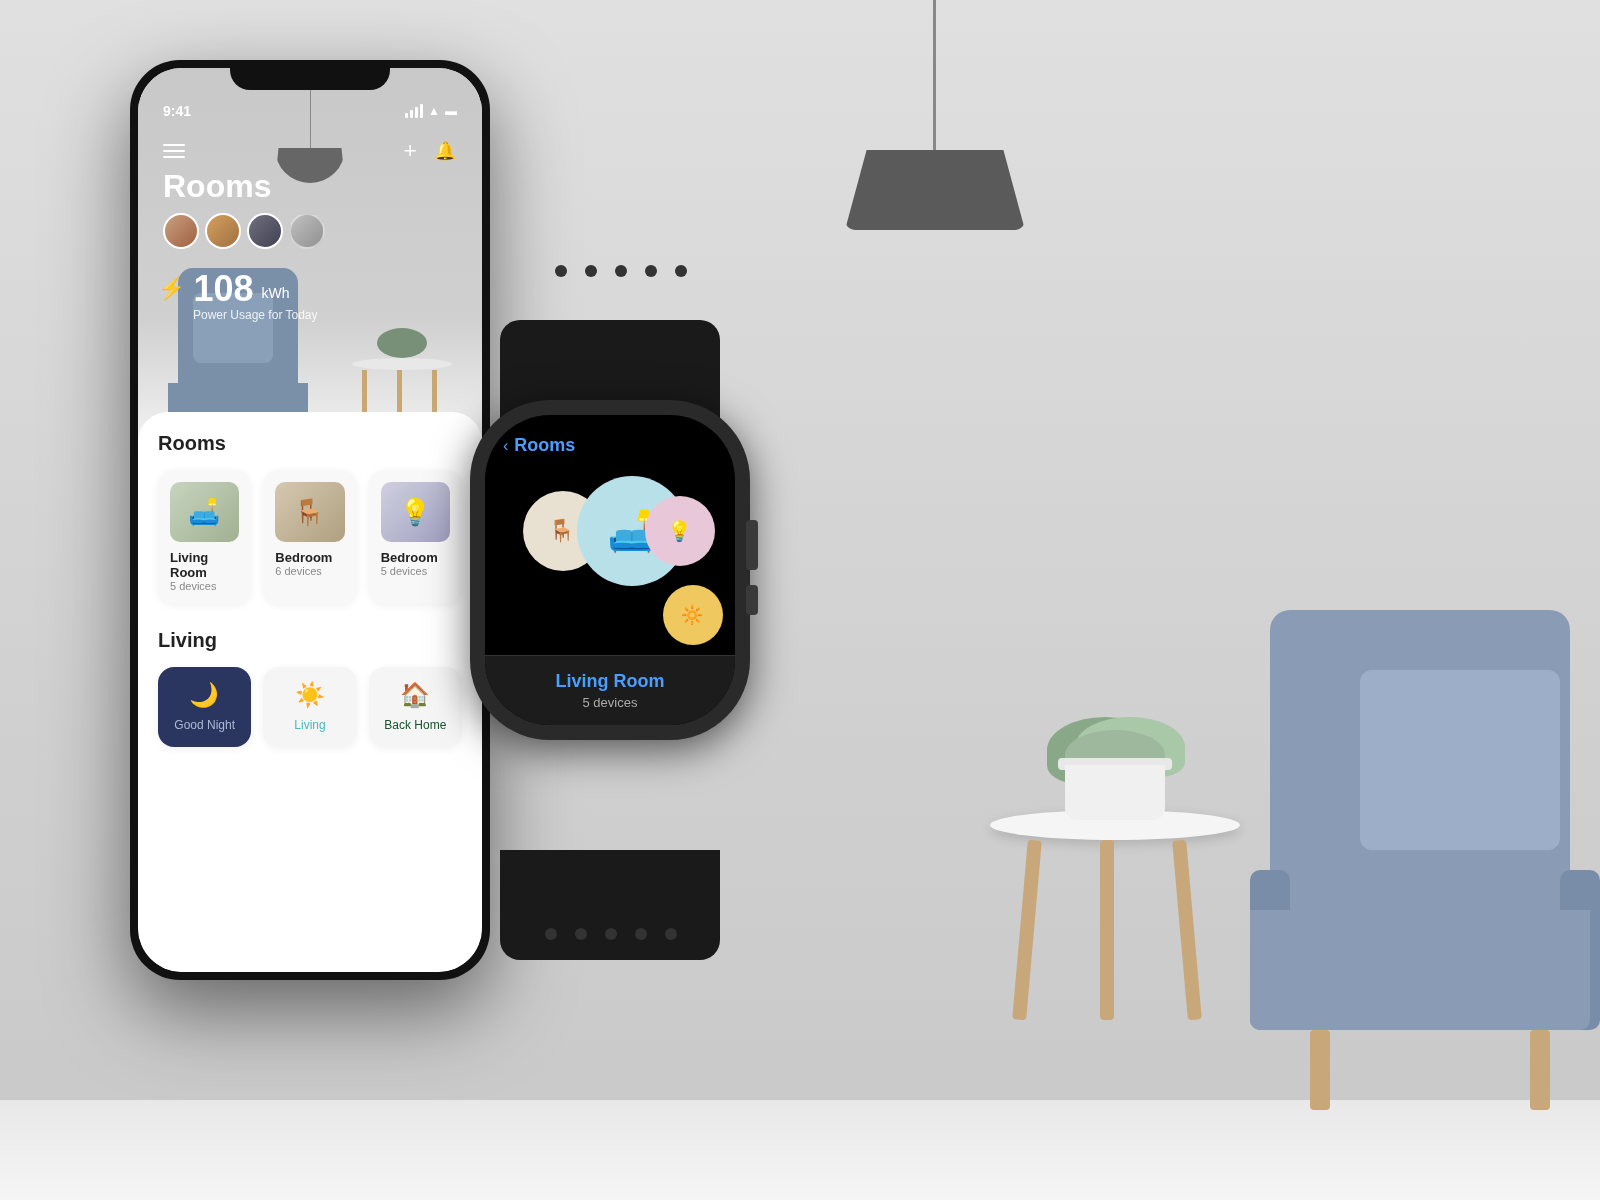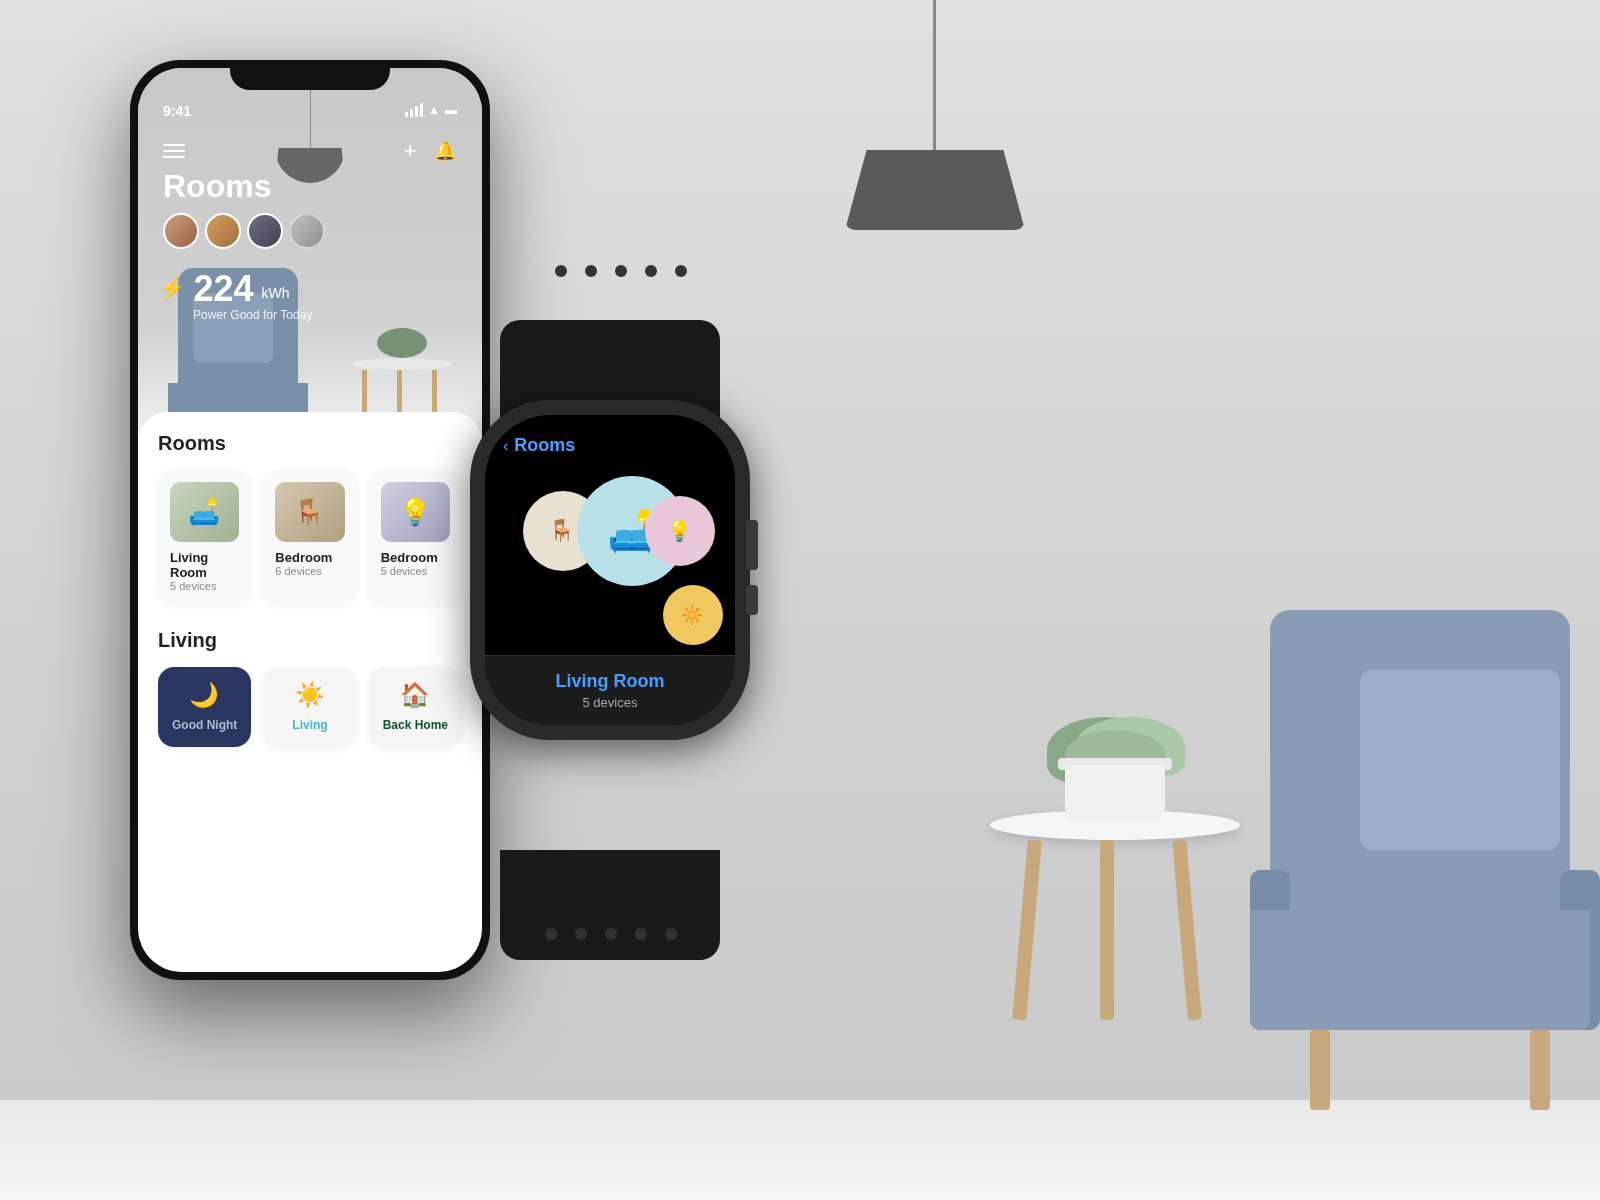--- a/index.html
+++ b/index.html
@@ -333,21 +333,21 @@
       border-radius: 50%;
     }
 
     .phone-status-bar {
       position: absolute;
       top: 35px;
       left: 0;
       right: 0;
       display: flex;
       justify-content: space-between;
-      align-items: flex-start;
+      align-items: center;
       padding: 0 25px;
       z-index: 5;
     }
 
     .phone-time {
       font-size: 14px;
       font-weight: 600;
       color: #fff;
     }
 
@@ -550,21 +550,21 @@
 
     .scene-icon {
       font-size: 24px;
       margin-bottom: 6px;
       display: block;
     }
 
     .scene-name {
       font-size: 12px;
       color: #555;
-      font-weight: 700;
+      font-weight: 400;
     }
 
     
     .watch {
       position: absolute;
       top: 400px;
       left: 470px;
       width: 280px;
       height: 480px;
     }
@@ -873,24 +873,24 @@
 
       <div class="avatars-row">
         <div class="avatar avatar-1"></div>
         <div class="avatar avatar-2"></div>
         <div class="avatar avatar-3"></div>
         <div class="avatar avatar-4"></div>
       </div>
 
       <div class="power-usage">
         <span class="bolt-icon">⚡</span>
-        <span class="power-number">224</span>
+        <span class="power-number">108</span>
         <span class="power-kwh">kWh</span>
       </div>
-      <div class="power-label">Power Good for Today</div>
+      <div class="power-label">Power Usage for Today</div>
     </div>
 
     <div class="phone-white-area">
       <div class="white-content">
 
         <div class="section-title">Rooms</div>
         <div class="rooms-grid">
           <div class="room-card">
             <div class="room-icon-img room-img-sofa">
               <span style="font-size:26px;">🛋️</span>

